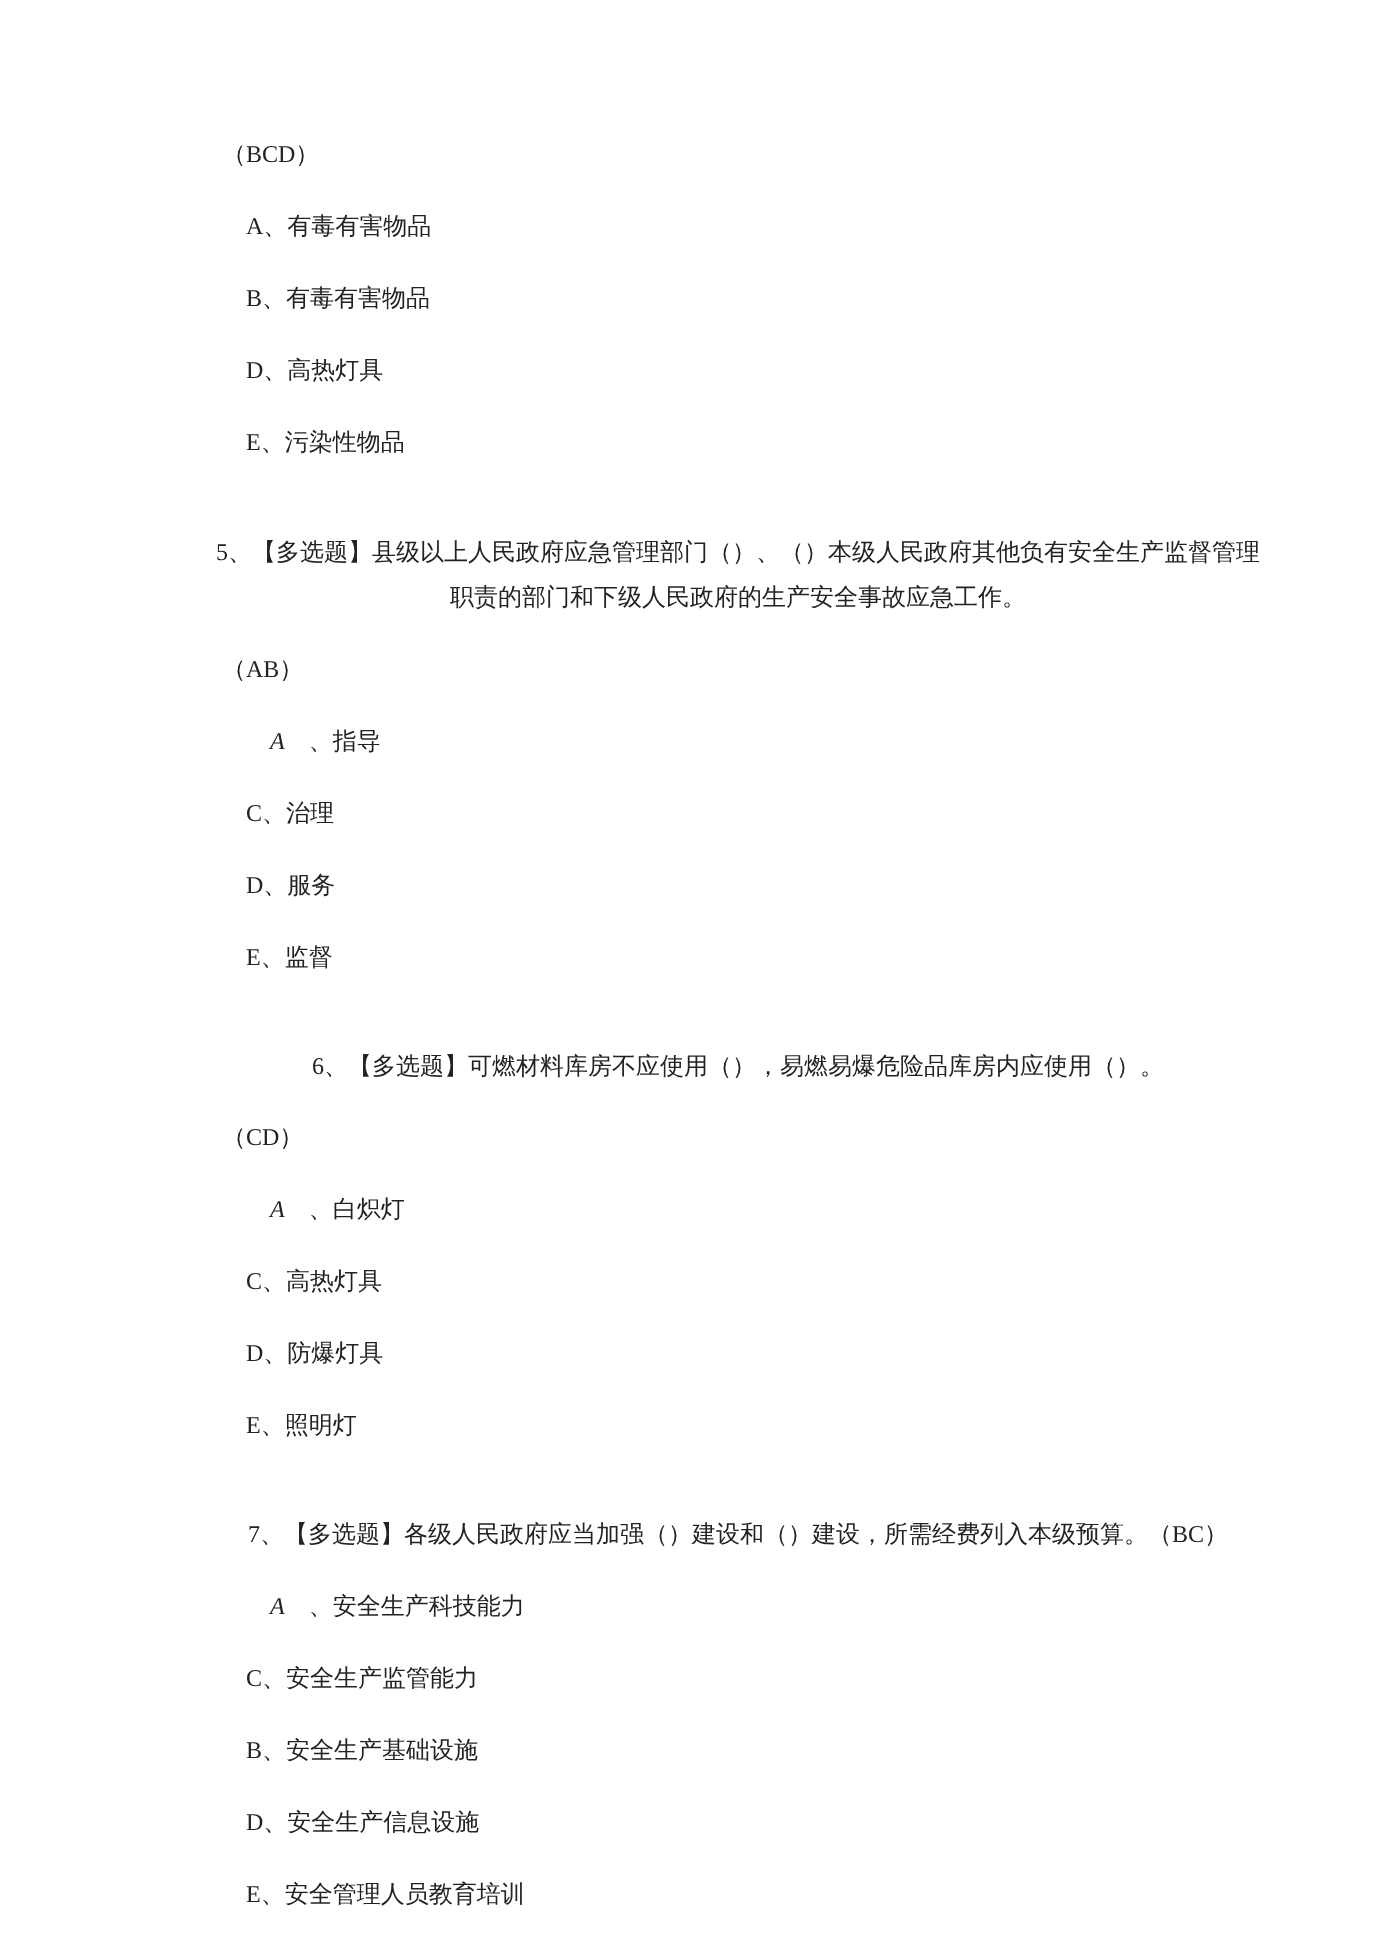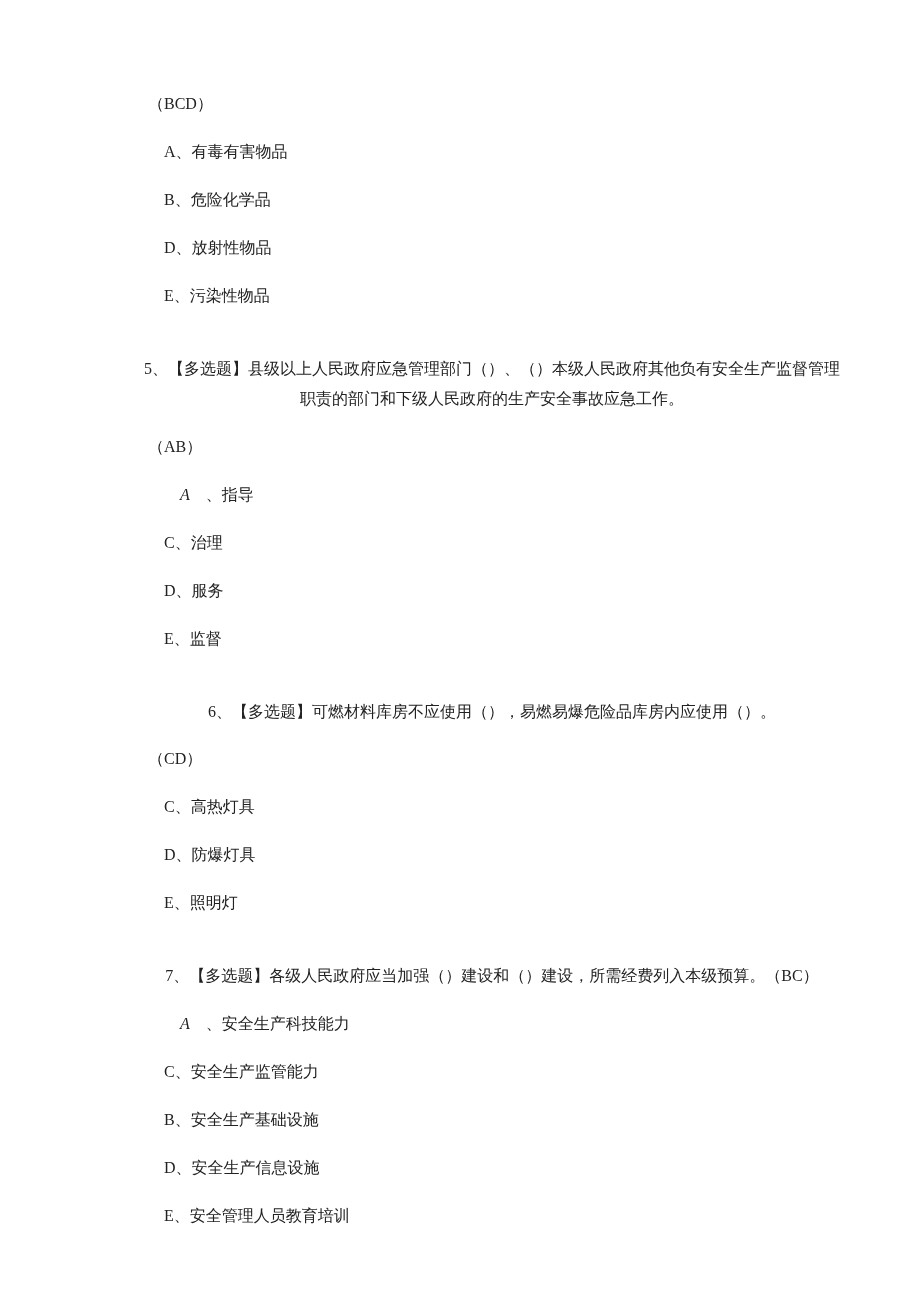--- a/index.html
+++ b/index.html
@@ -41,22 +41,22 @@
   </style>
 </head>
 <body>
 
 <div class="content-block">
 
   <div class="answer-line">（BCD）</div>
 
   <div>
     <div class="answer-line">A、有毒有害物品</div>
-    <div class="answer-line">B、危险化学品</div>
-    <div class="answer-line">D、放射性物品</div>
+    <div class="answer-line">B、有毒有害物品</div>
+    <div class="answer-line">D、高热灯具</div>
     <div class="answer-line">E、污染性物品</div>
   </div>
 
   <div class="section-gap"></div>
 
   <div class="question-line">5、【多选题】县级以上人民政府应急管理部门（）、（）本级人民政府其他负有安全生产监督管理职责的部门和下级人民政府的生产安全事故应急工作。</div>
 
   <div class="answer-line">（AB）</div>
 
   <div>
@@ -66,20 +66,21 @@
     <div class="answer-line">E、监督</div>
   </div>
 
   <div class="section-gap"></div>
 
   <div class="question-line">6、【多选题】可燃材料库房不应使用（），易燃易爆危险品库房内应使用（）。</div>
 
   <div class="answer-line">（CD）</div>
 
   <div>
+    <div class="answer-line"><span class="italic-option">A</span>、白炽灯</div>
     <div class="answer-line">C、高热灯具</div>
     <div class="answer-line">D、防爆灯具</div>
     <div class="answer-line">E、照明灯</div>
   </div>
 
   <div class="section-gap"></div>
 
   <div class="question-line">7、【多选题】各级人民政府应当加强（）建设和（）建设，所需经费列入本级预算。（BC）</div>
 
   <div>

